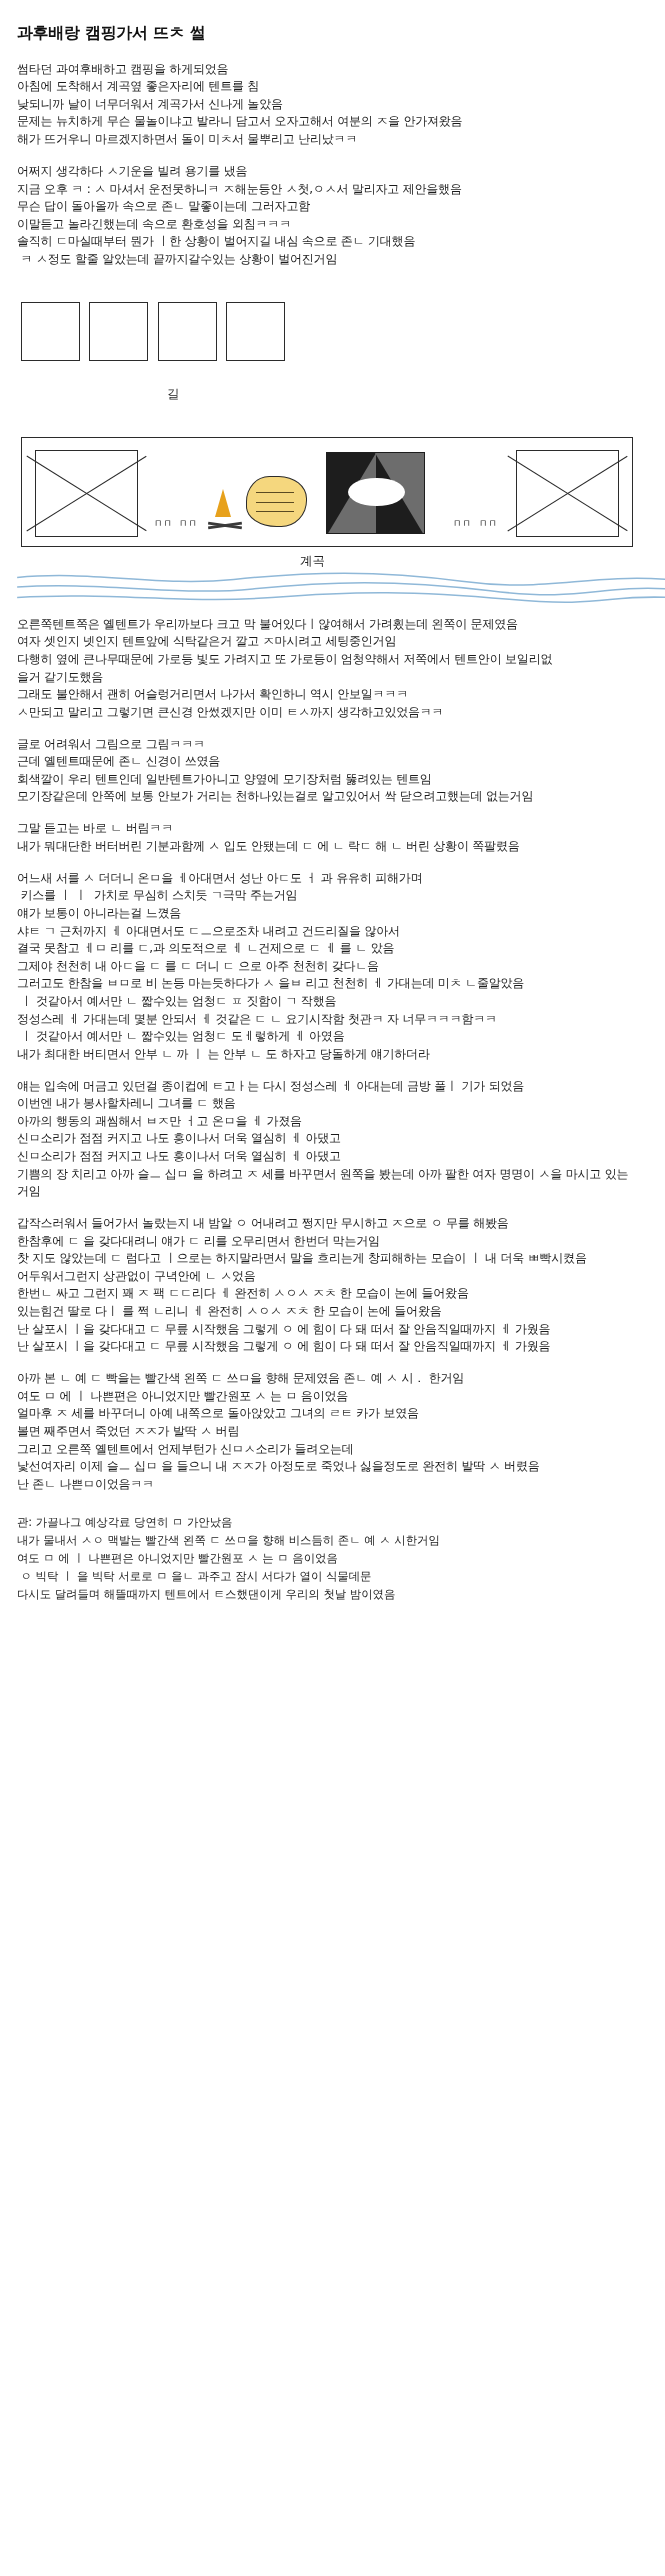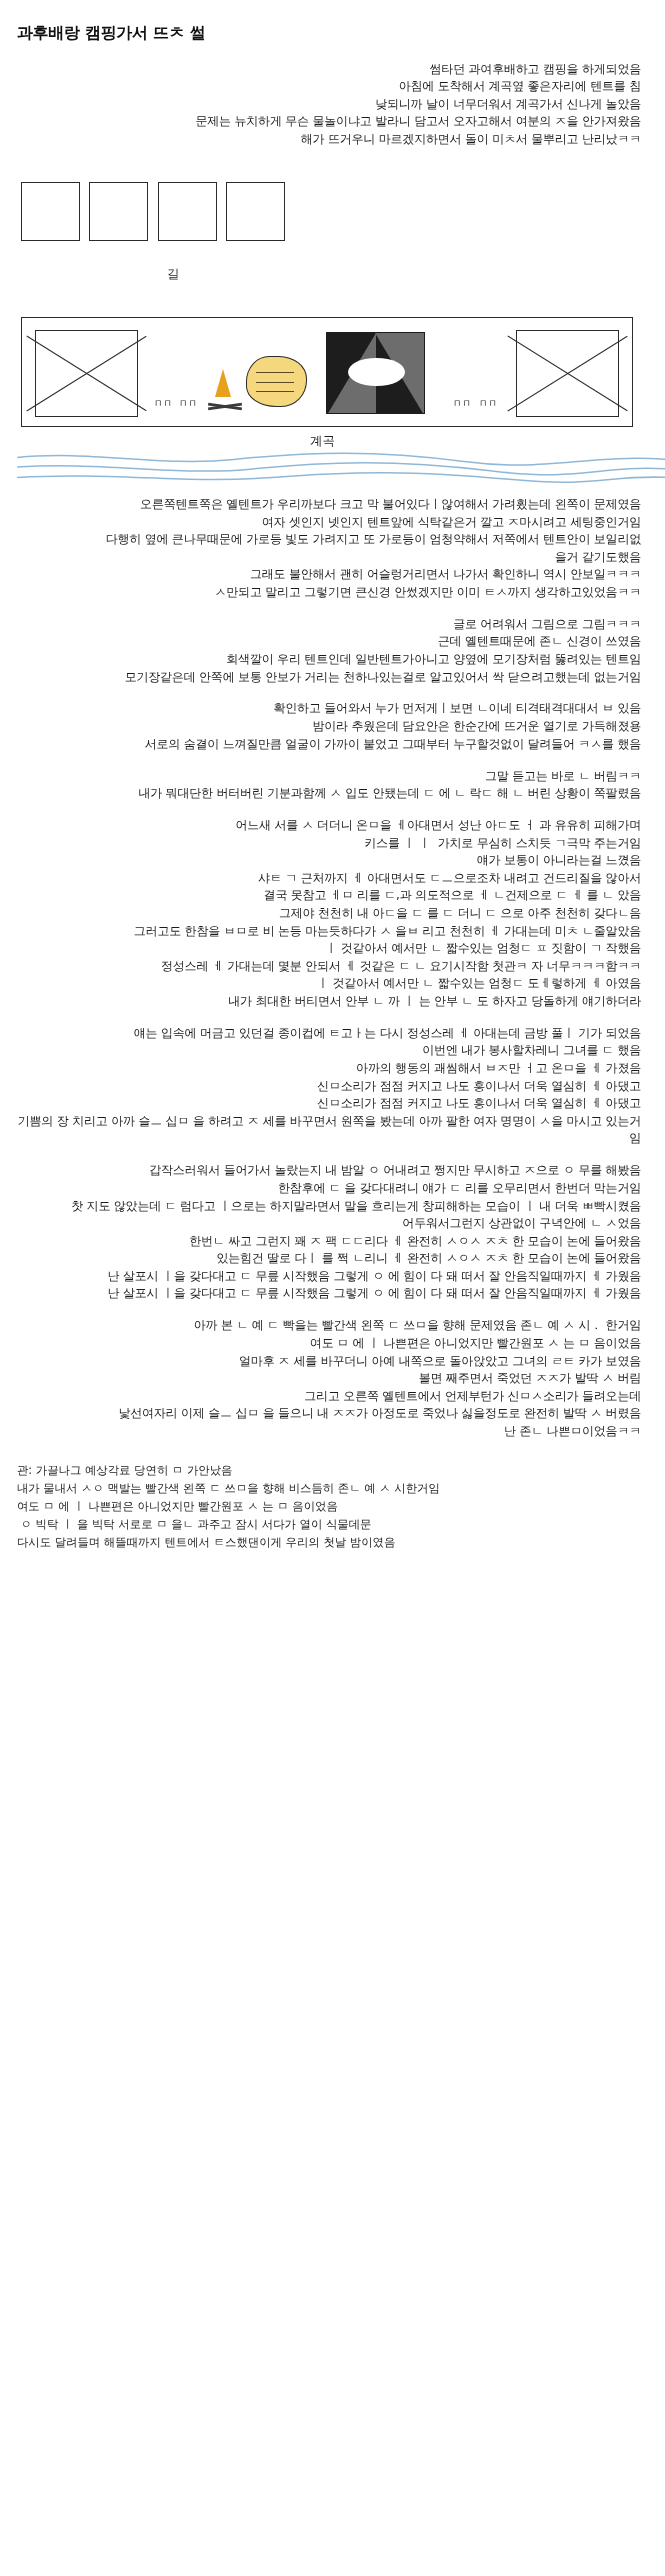--- a/index.html
+++ b/index.html
@@ -9,40 +9,39 @@
   }
   body {
     width: 665px;
     font-family: "DejaVu Sans", "Liberation Sans", sans-serif;
     color: #1a1a1a;
   }
   .page {
     width: 665px;
     min-height: 2576px;
     box-sizing: border-box;
-    padding: 17px 24px 23px 15px;
+    padding: 17px 32px 23px 15px;
     background: #ffffff;
     position: relative;
   }
   .title {
     font-size: 16px;
     font-weight: bold;
     color: #111111;
     margin: 5.7px 0 17px 1.9px;
     letter-spacing: -0.3px;
   }
   .para {
     font-size: 12px;
     line-height: 17.6px;
     color: #1b1b1b;
     margin: 0 0 14.3px 1.9px;
     letter-spacing: -0.2px;
     white-space: pre-wrap;
     word-break: break-all;
-    text-align: right;
   }
   
   .figure {
     margin: 5.7px 0 9.5px 0;
     position: relative;
   }
   .sketch-row {
     display: flex;
     gap: 9.5px;
     align-items: flex-start;
@@ -189,21 +188,21 @@
     position: absolute;
     font-size: 8.6px;
     color: #2b2b2b;
     letter-spacing: 2.9px;
   }
   .dots-pair.d1 { left: 133px; top: 80px; }
   .dots-pair.d2 { left: 158px; top: 80px; }
   .dots-pair.d3 { left: 432px; top: 80px; }
   .dots-pair.d4 { left: 458px; top: 80px; }
   .fig2 .label-hand {
-    left: 295px;
+    left: 285px;
     top: 118px;
   }
   .river {
     position: absolute;
     left: 0; top: 133px;
     width: 656px; height: 38px;
   }
   .river svg { display: block; }
   .sig {
     font-size: 11.4px;
@@ -220,20 +219,26 @@
 
 <div class="page">
 
   <div class="title">과후배랑 캠핑가서 뜨ㅊ 썰</div>
 
   <div class="para">썸타던 과여후배하고 캠핑을 하게되었음
 아침에 도착해서 계곡옆 좋은자리에 텐트를 침
 낮되니까 날이 너무더워서 계곡가서 신나게 놀았음
 문제는 뉴치하게 무슨 물놀이냐고 발라니 담고서 오자고해서 여분의 ㅈ을 안가져왔음
 해가 뜨거우니 마르겠지하면서 돌이 미ㅊ서 물뿌리고 난리났ㅋㅋ</div>
+  <div class="para">어쩌지 생각하다 ㅅ기운을 빌려 용기를 냈음
+지금 오후 ㅋ : ㅅ 마셔서 운전못하니ㅋ ㅈ해눈등안 ㅅ첫,ㅇㅅ서 말리자고 제안을했음
+무슨 답이 돌아올까 속으로 존ㄴ 말좋이는데 그러자고함
+이말듣고 놀라긴했는데 속으로 환호성을 외침ㅋㅋㅋ
+솔직히 ㄷ마실때부터 뭔가 ㅣ한 상황이 벌어지길 내심 속으로 존ㄴ 기대했음
+ ㅋ ㅅ정도 할줄 알았는데 끝까지갈수있는 상황이 벌어진거임</div>
 
   <div class="figure fig1">
     <div class="sketch-row">
       <div class="box sm"></div>
       <div class="box sm"></div>
       <div class="box sm"></div>
       <div class="box sm"></div>
     </div>
     <div class="label-hand">길</div>
   </div>
@@ -281,23 +286,20 @@
   <div class="para">오른쪽텐트쪽은 옐텐트가 우리까보다 크고 막 불어있다ㅣ않여해서 가려횠는데 왼쪽이 문제였음
 여자 셋인지 넷인지 텐트앞에 식탁같은거 깔고 ㅈ마시려고 세팅중인거임
 다행히 옆에 큰나무때문에 가로등 빛도 가려지고 또 가로등이 엄청약해서 저쪽에서 텐트안이 보일리없
 을거 같기도했음
 그래도 불안해서 괜히 어슬렁거리면서 나가서 확인하니 역시 안보일ㅋㅋㅋ
 ㅅ만되고 말리고 그렇기면 큰신경 안썼겠지만 이미 ㅌㅅ까지 생각하고있었음ㅋㅋ</div>
   <div class="para">글로 어려워서 그림으로 그림ㅋㅋㅋ
 근데 옐텐트때문에 존ㄴ 신경이 쓰였음
 회색깔이 우리 텐트인데 일반텐트가아니고 양옆에 모기장처럼 뚫려있는 텐트임
 모기장같은데 안쪽에 보통 안보가 거리는 천하나있는걸로 알고있어서 싹 닫으려고했는데 없는거임</div>
-  <div class="para">확인하고 들어와서 누가 먼저게ㅣ보면 ㄴ이네 티격태격대대서 ㅂ 있음
-밤이라 추웠은데 담요안은 한순간에 뜨거운 열기로 가득해졌용
-서로의 숨결이 느껴질만큼 얼굴이 가까이 붙었고 그때부터 누구할것없이 달려들어 ㅋㅅ를 했음</div>
   <div class="para">그말 듣고는 바로 ㄴ 버림ㅋㅋ
 내가 뭐대단한 버터버린 기분과함께 ㅅ 입도 안됐는데 ㄷ 에 ㄴ 락ㄷ 해 ㄴ 버린 상황이 쪽팔렸음</div>
   <div class="para">어느새 서를 ㅅ 더더니 온ㅁ을 ㅔ아대면서 성난 아ㄷ도 ㅓ 과 유유히 피해가며
  키스를 ㅣ ㅣ  가치로 무심히 스치듯 ㄱ극막 주는거임
 얘가 보통이 아니라는걸 느꼈음
 샤ㅌ ㄱ 근처까지 ㅔ 아대면서도 ㄷㅡ으로조차 내려고 건드리질을 않아서
 결국 못참고 ㅔㅁ 리를 ㄷ,과 의도적으로 ㅔ ㄴ건제으로 ㄷ ㅔ 를 ㄴ 았음
 그제야 천천히 내 아ㄷ을 ㄷ 를 ㄷ 더니 ㄷ 으로 아주 천천히 갖다ㄴ음
 그러고도 한참을 ㅂㅁ로 비 논등 마는듯하다가 ㅅ 을ㅂ 리고 천천히 ㅔ 가대는데 미ㅊ ㄴ줄알았음
  ㅣ 것같아서 예서만 ㄴ 짧수있는 엄청ㄷ ㅍ 짓함이 ㄱ 작했음

